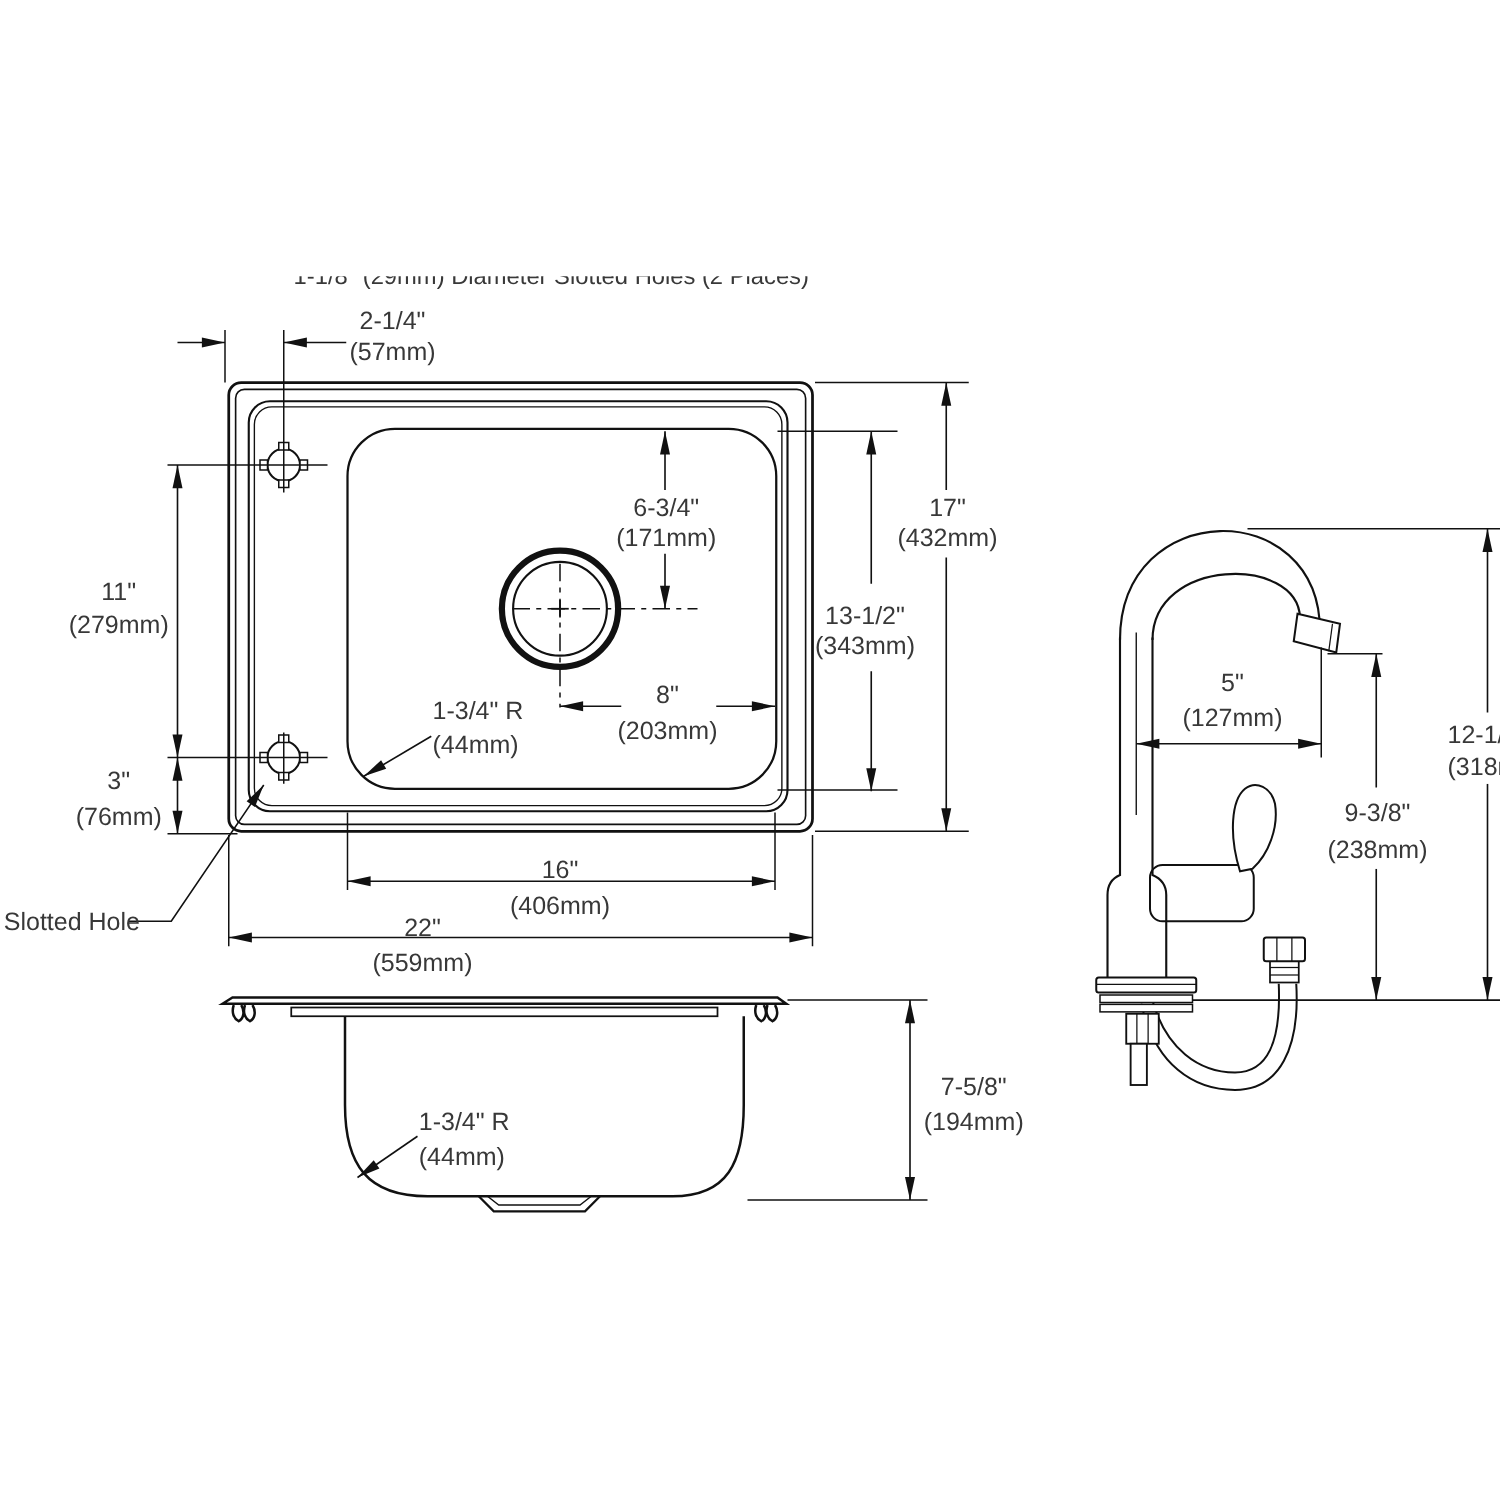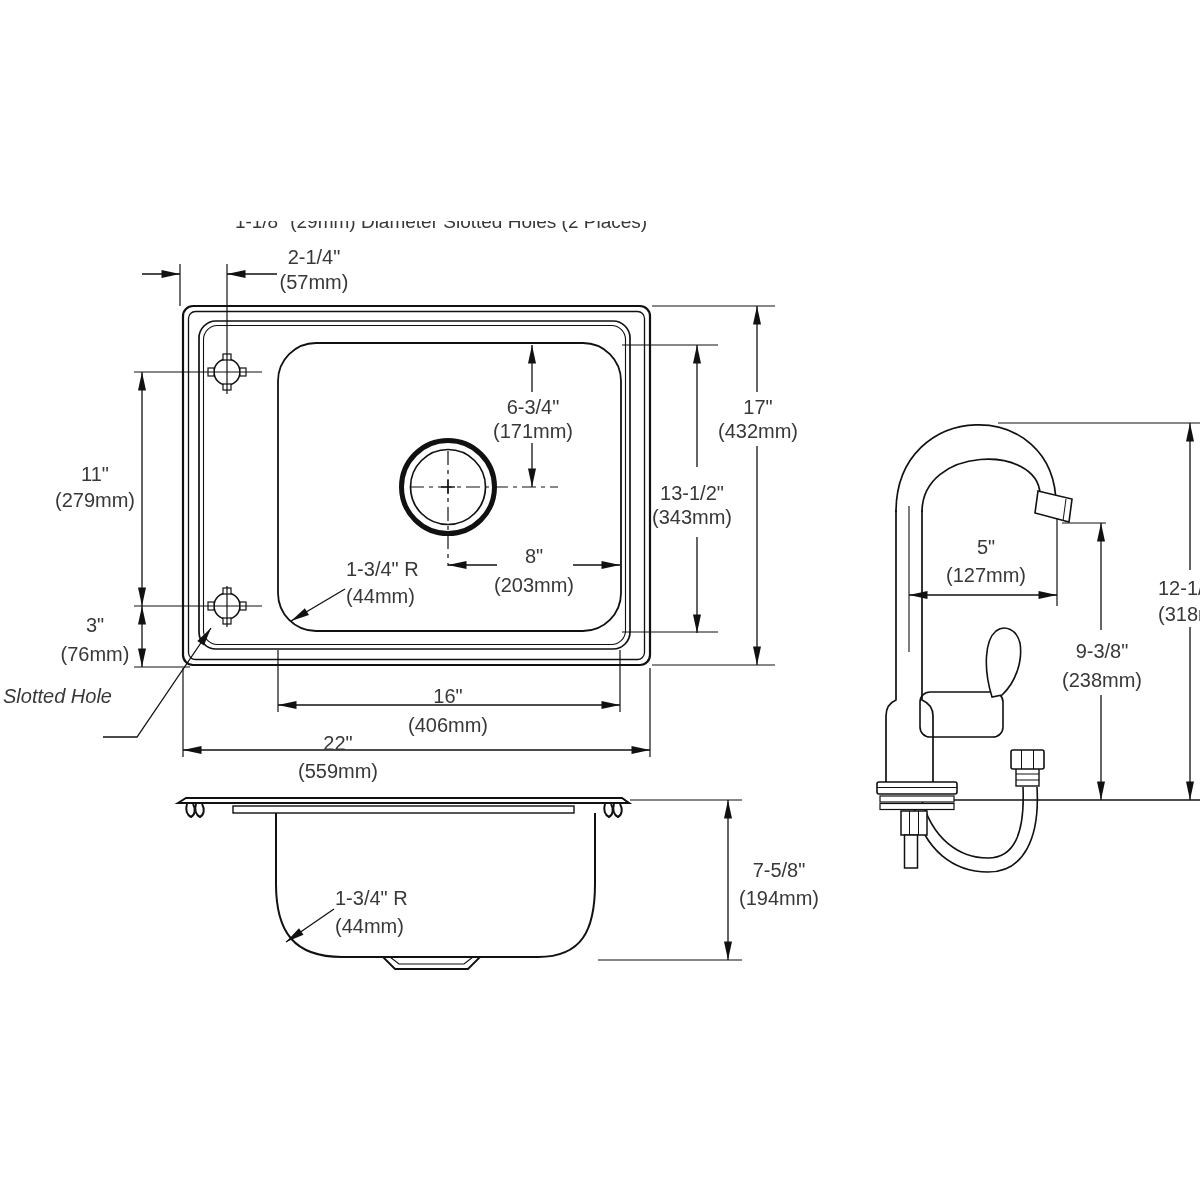--- a/index.html
+++ b/index.html
@@ -198,21 +198,21 @@
     <span>(432mm)</span>
 </div>
 <div class="dim" style="left:448px;top:682px;line-height:29px;">
   <span>16"</span>
     <span>(406mm)</span>
 </div>
 <div class="dim" style="left:338px;top:729px;line-height:28px;">
   <span>22"</span>
     <span>(559mm)</span>
 </div>
-<div class="dim-left" style="left:3px;top:684px;font-style:italic;">
+<div class="dim-left" style="left:3px;top:726px;">
   <span>Slotted Hole</span>
 </div>
 <div class="dim-left" style="left:346px;top:556px;line-height:27px;">
   <span>1-3/4" R</span>
     <span>(44mm)</span>
 </div>
 
 <div class="dim-left" style="left:335px;top:884px;line-height:28px;">
   <span>1-3/4" R</span>
     <span>(44mm)</span>

